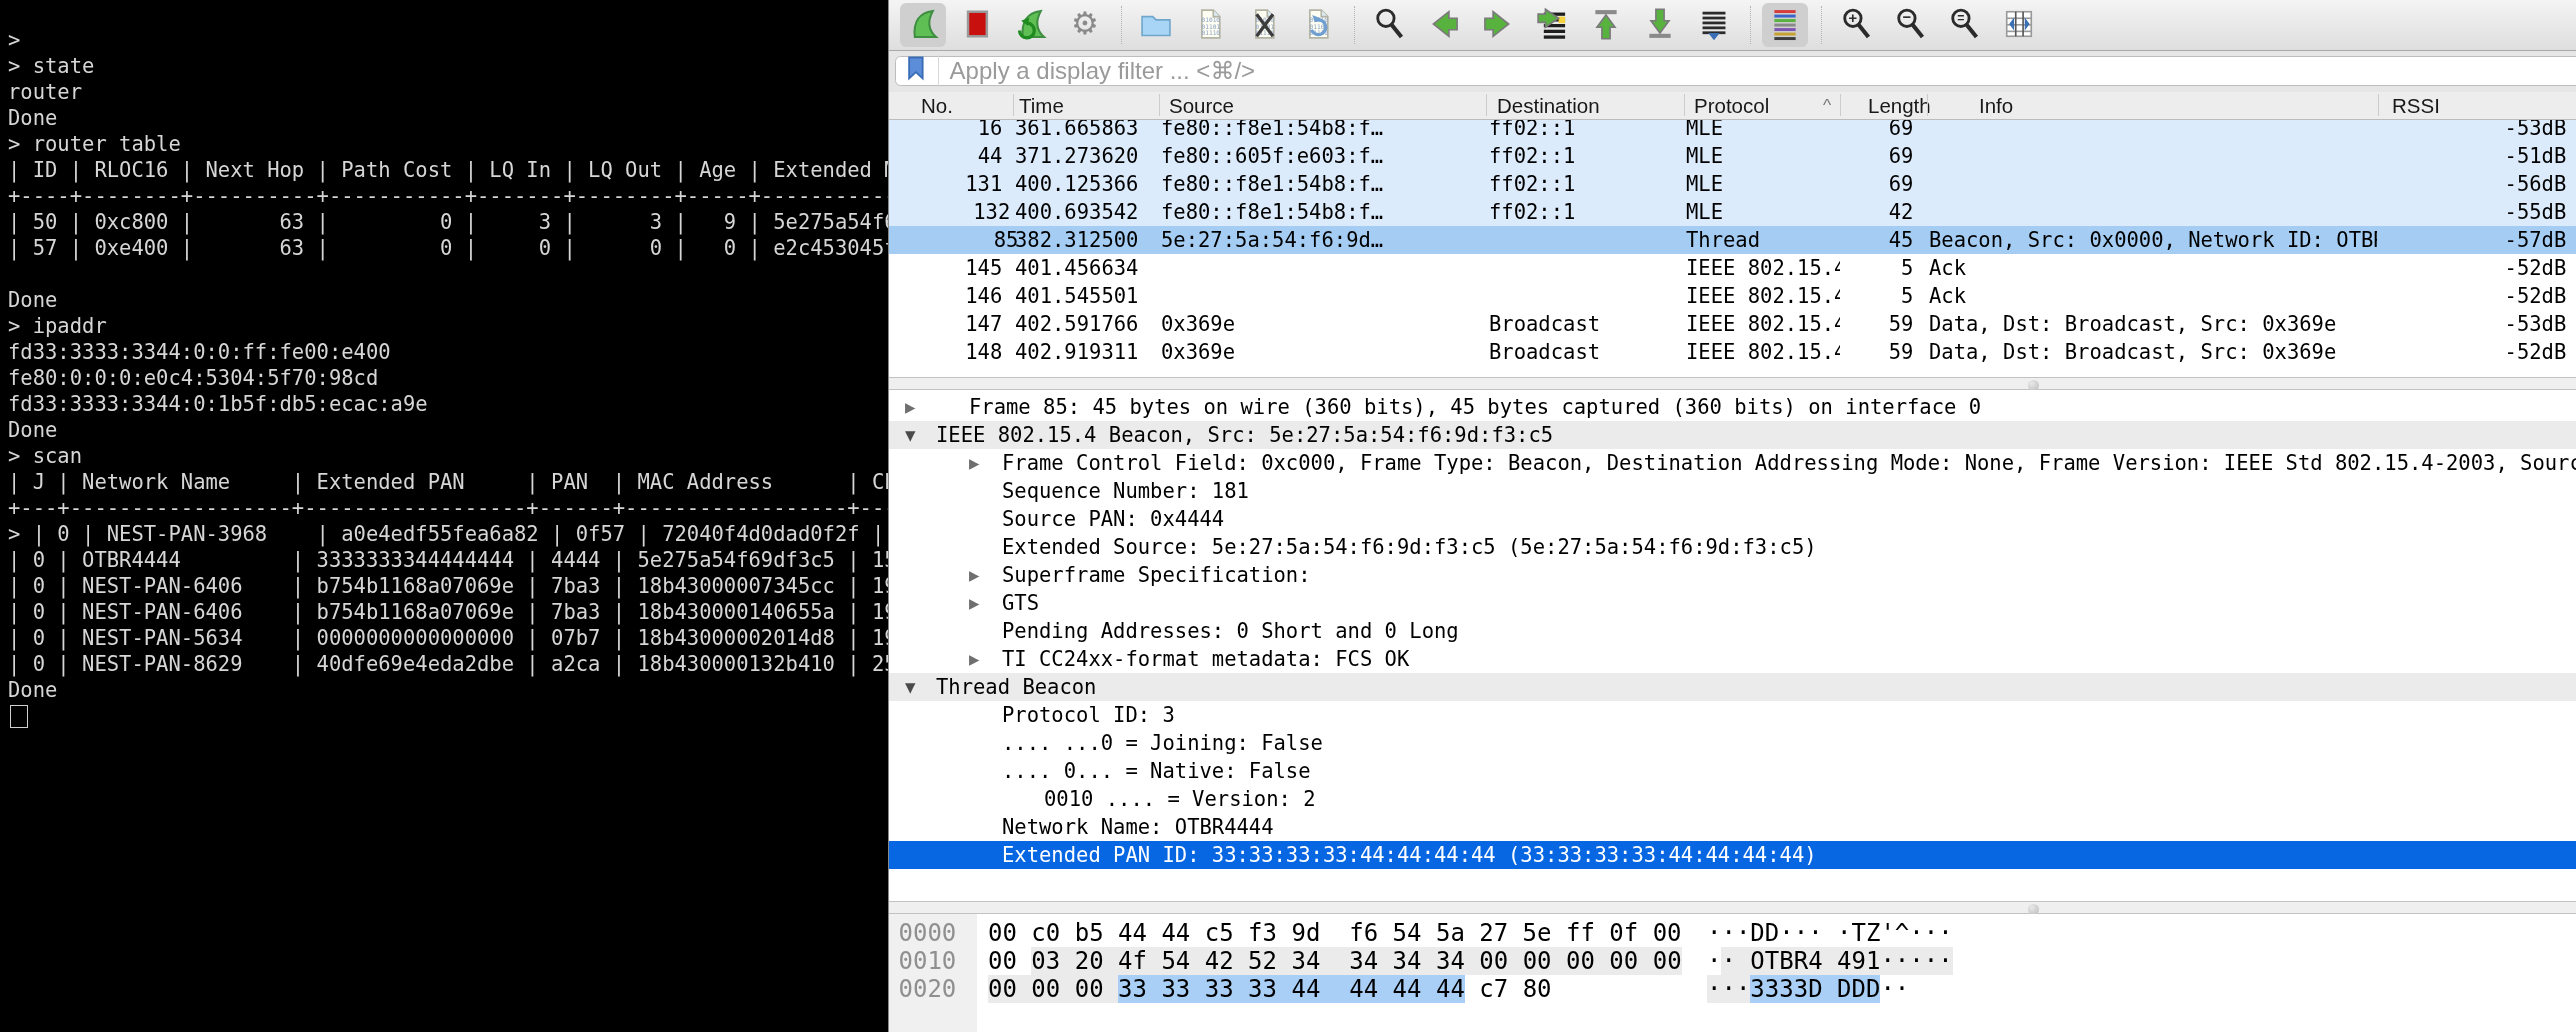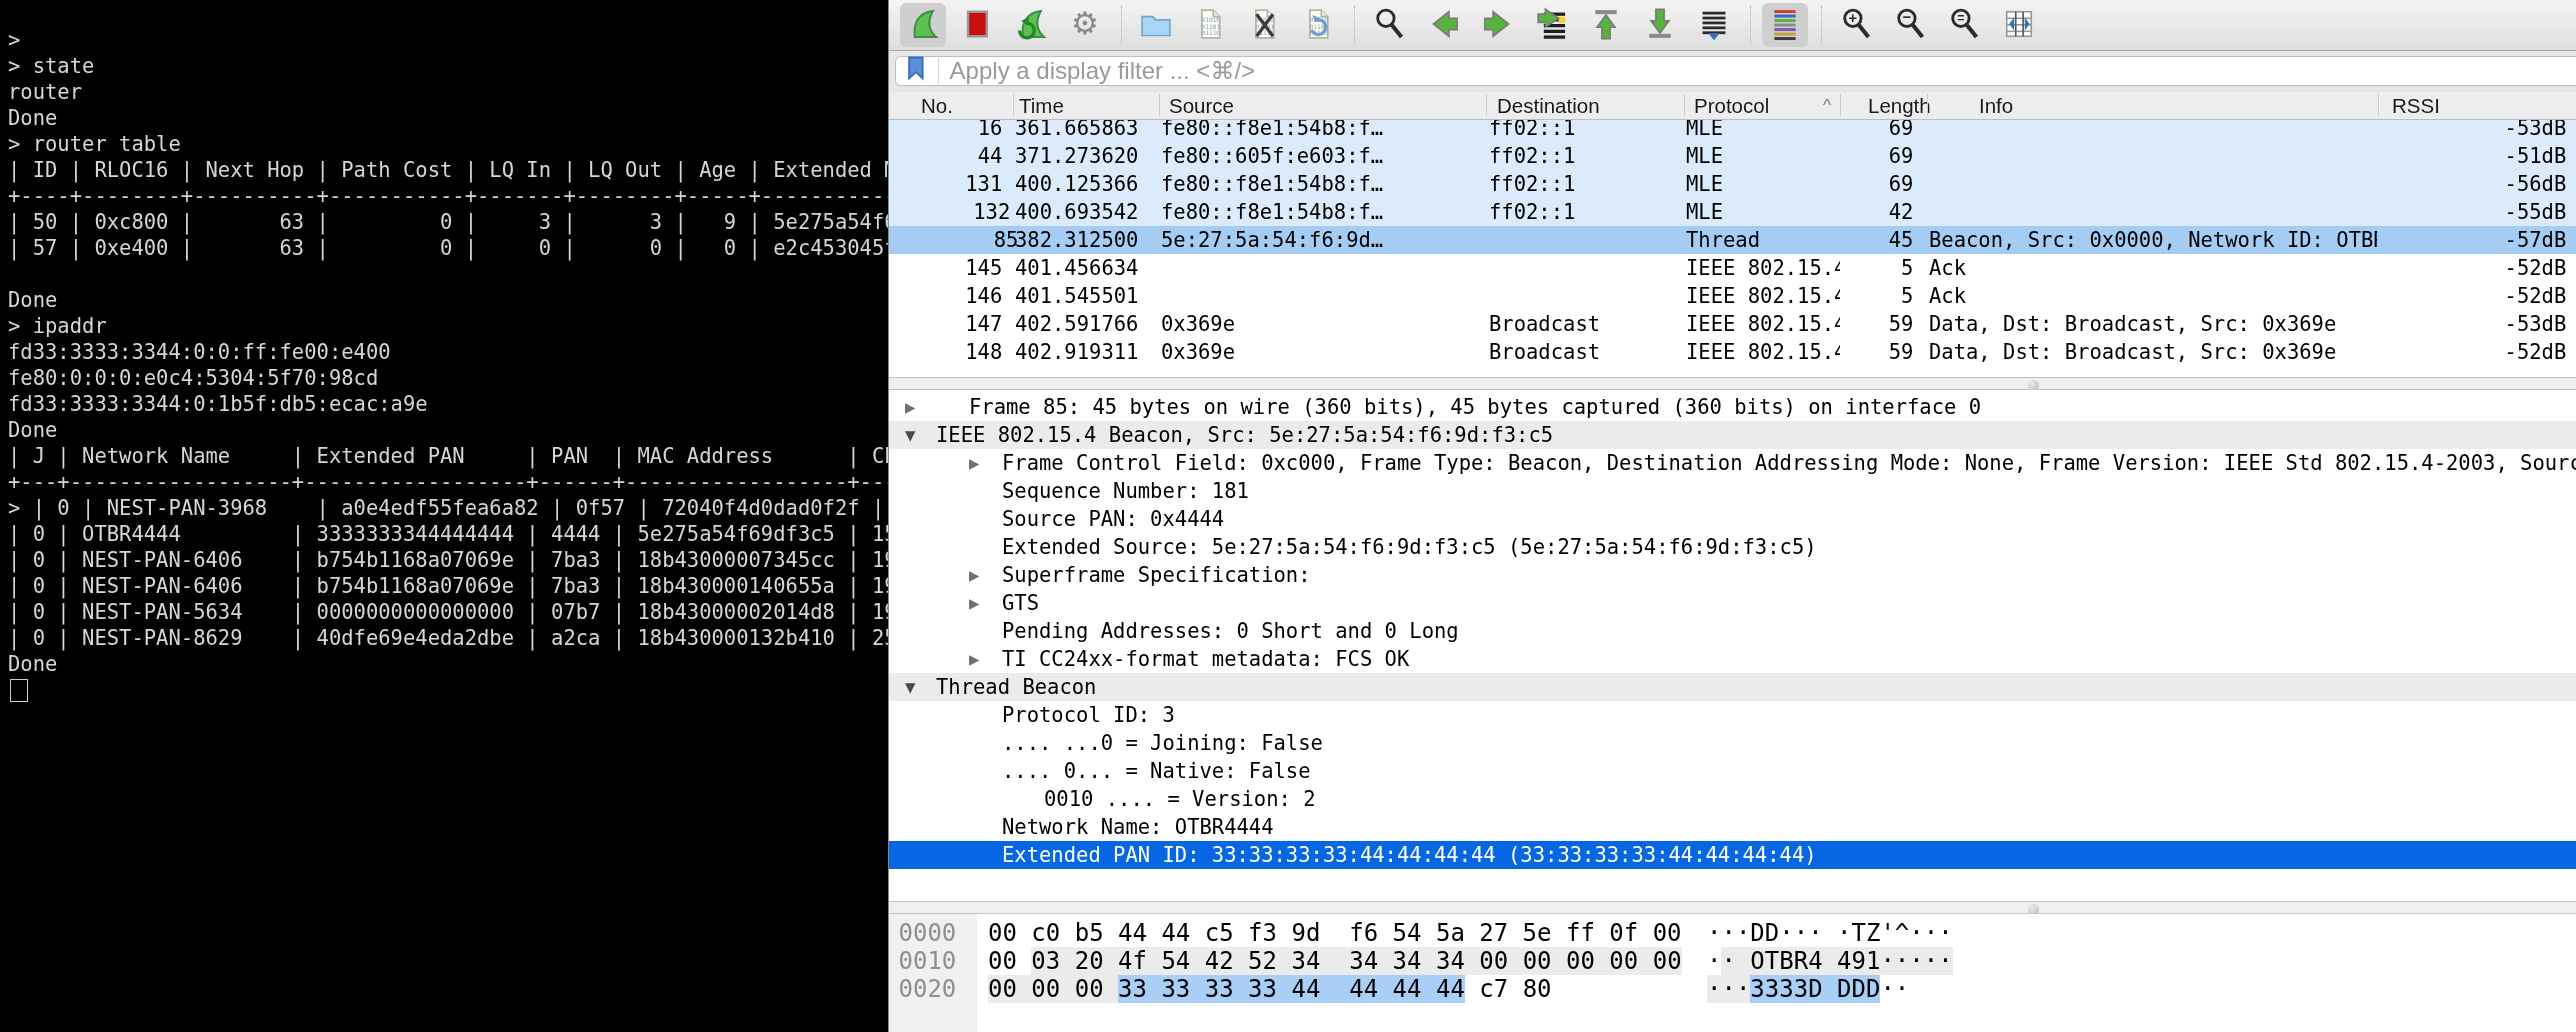--- a/index.html
+++ b/index.html
@@ -82,20 +82,21 @@
         <div class="tline">+----+--------+----------+-----------+-------+--------+-----+------------------+</div>
         <div class="tline">| 50 | 0xc800 |       63 |         0 |     3 |      3 |   9 | 5e275a54f69df3c5 |</div>
         <div class="tline">| 57 | 0xe400 |       63 |         0 |     0 |      0 |   0 | e2c453045f7098cd |</div>
         <div class="tline"></div>
         <div class="tline">Done</div>
         <div class="tline">&gt; ipaddr</div>
         <div class="tline">fd33:3333:3344:0:0:ff:fe00:e400</div>
         <div class="tline">fe80:0:0:0:e0c4:5304:5f70:98cd</div>
         <div class="tline">fd33:3333:3344:0:1b5f:db5:ecac:a9e</div>
         <div class="tline">Done</div>
+        <div class="tline">&gt; scan</div>
         <div class="tline">| J | Network Name     | Extended PAN     | PAN  | MAC Address      | Ch | dBm |</div>
         <div class="tline">+---+------------------+------------------+------+------------------+----+-----+</div>
         <div class="tline">&gt; | 0 | NEST-PAN-3968    | a0e4edf55fea6a82 | 0f57 | 72040f4d0dad0f2f | 12 | -67</div>
         <div class="tline">| 0 | OTBR4444         | 3333333344444444 | 4444 | 5e275a54f69df3c5 | 15 | -18 |</div>
         <div class="tline">| 0 | NEST-PAN-6406    | b754b1168a07069e | 7ba3 | 18b43000007345cc | 19 | -71 |</div>
         <div class="tline">| 0 | NEST-PAN-6406    | b754b1168a07069e | 7ba3 | 18b430000140655a | 19 | -63 |</div>
         <div class="tline">| 0 | NEST-PAN-5634    | 0000000000000000 | 07b7 | 18b43000002014d8 | 19 | -62 |</div>
         <div class="tline">| 0 | NEST-PAN-8629    | 40dfe69e4eda2dbe | a2ca | 18b430000132b410 | 25 | -71 |</div>
         <div class="tline">Done</div>
         <div class="tline"><span class="tcursor"></span></div>

